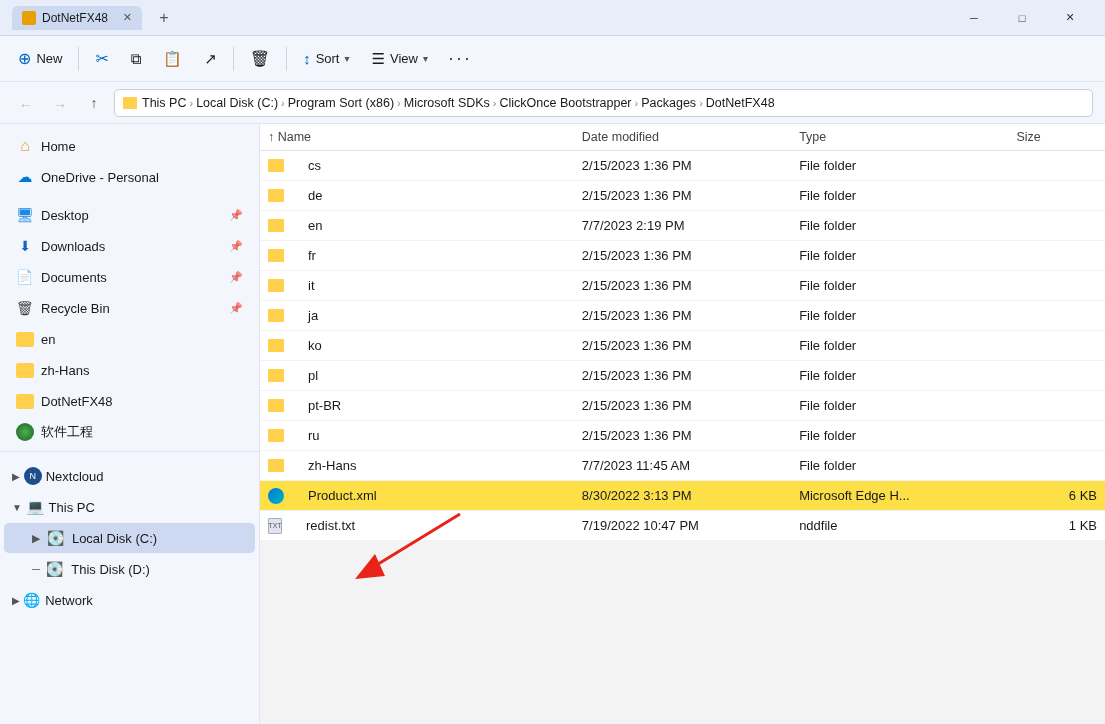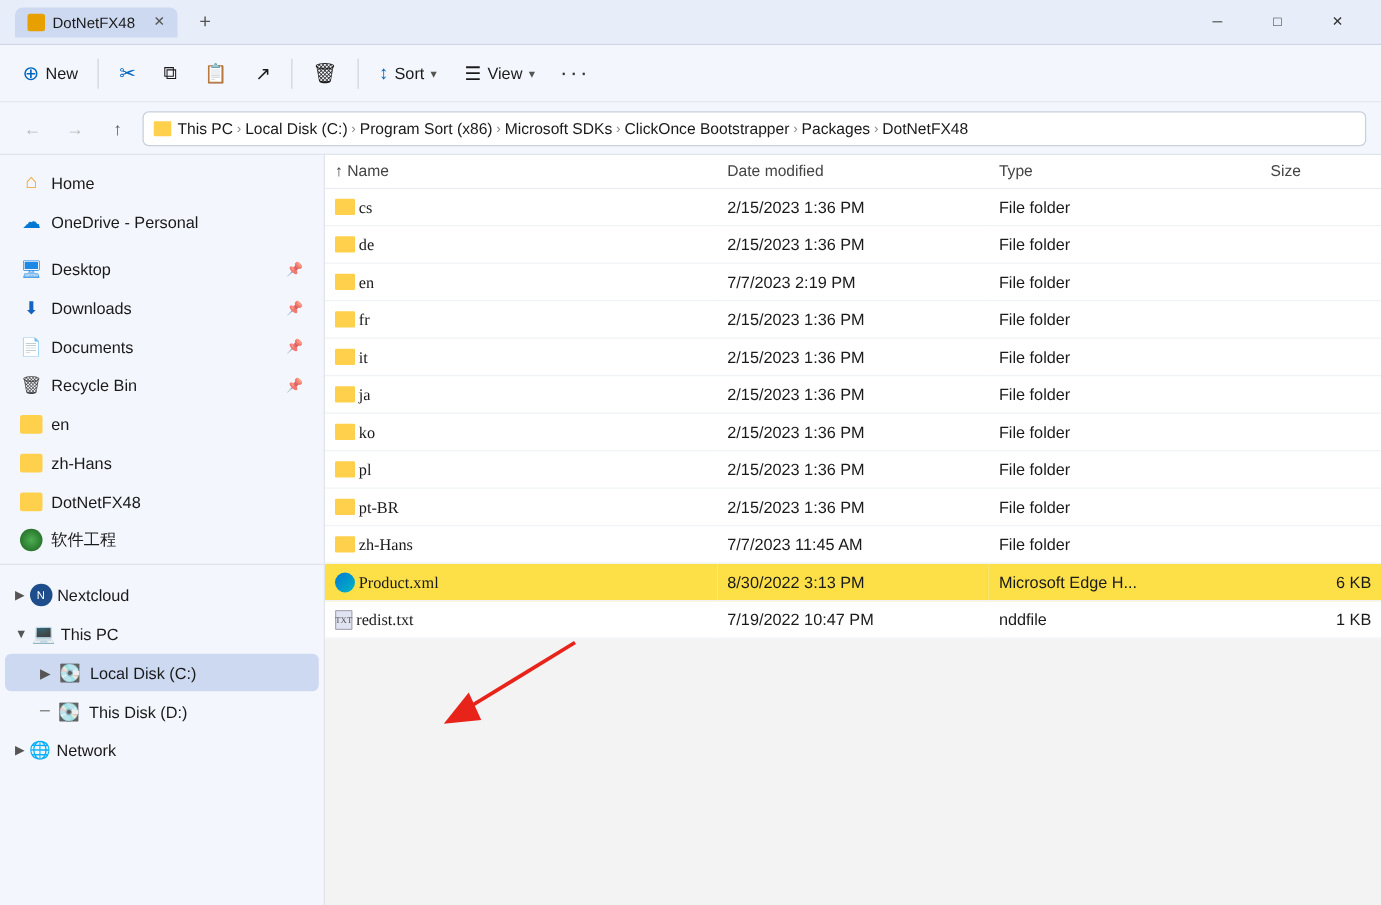--- a/index.html
+++ b/index.html
@@ -261,22 +261,21 @@
     .file-table tbody tr.selected { background: #fde047; }
     .file-table td {
       padding: 3px 8px;
       font-size: 13px;
       border-bottom: 1px solid #f0f2f5;
       white-space: nowrap;
     }
     .file-name-cell {
       display: flex;
       align-items: center;
-      gap: 3px;
-      font-family: Liberation Serif, serif;
+      gap: 24px;
     }
     .file-folder-icon {
       width: 16px;
       height: 13px;
       background: #ffd04b;
       border-radius: 1px;
       flex-shrink: 0;
     }
     .col-name { width: 260px; }
     .col-date { width: 180px; }
@@ -631,20 +630,31 @@
                 </div>
               </td>
               <td>2/15/2023 1:36 PM</td>
               <td>File folder</td>
               <td class="col-size"></td>
             </tr>
             <tr>
               <td class="col-name">
                 <div class="file-name-cell">
                   <div class="file-folder-icon"></div>
+                  <span>ru</span>
+                </div>
+              </td>
+              <td>2/15/2023 1:36 PM</td>
+              <td>File folder</td>
+              <td class="col-size"></td>
+            </tr>
+            <tr>
+              <td class="col-name">
+                <div class="file-name-cell">
+                  <div class="file-folder-icon"></div>
                   <span>zh-Hans</span>
                 </div>
               </td>
               <td>7/7/2023 11:45 AM</td>
               <td>File folder</td>
               <td class="col-size"></td>
             </tr>
             <tr class="selected">
               <td class="col-name">
                 <div class="file-name-cell">

